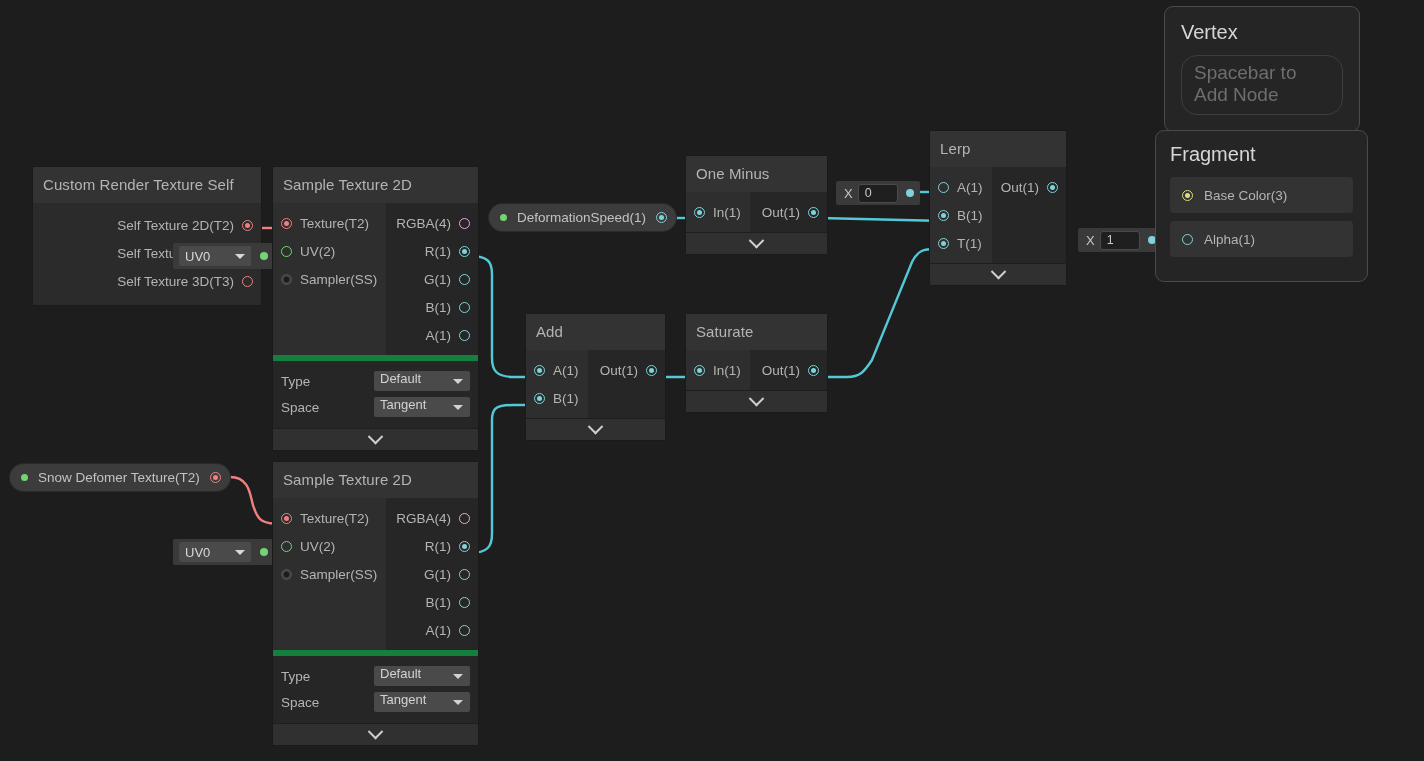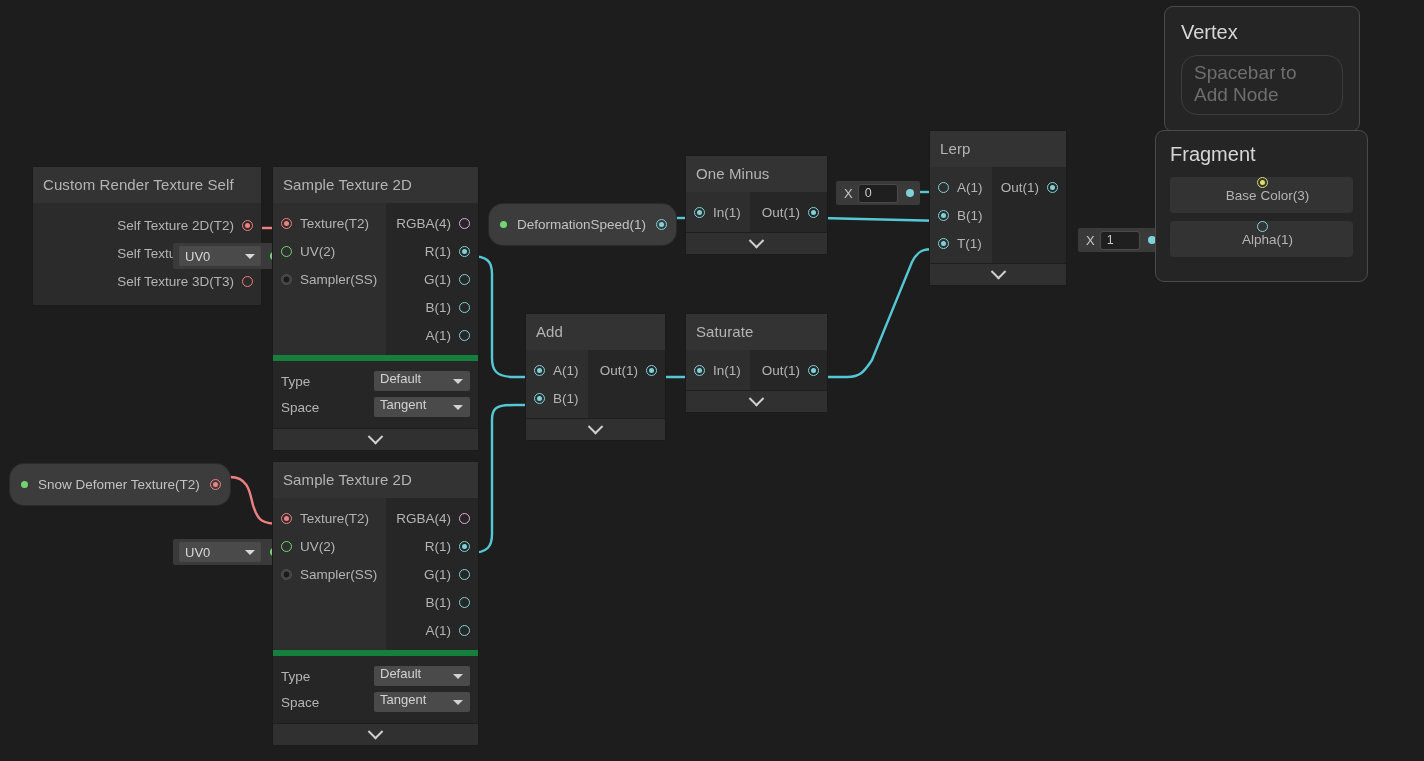--- a/index.html
+++ b/index.html
@@ -119,21 +119,21 @@
   .chev {
     width: 11px; height: 11px;
     border-right: 2px solid #cfcfcf;
     border-bottom: 2px solid #cfcfcf;
     transform: rotate(45deg) translate(-2px,-2px);
   }
 
   
   .pill {
     position: absolute;
-    height: 41px;
+    height: 27px;
     background: #3c3c3c;
     border-radius: 14px;
     display: flex;
     align-items: center;
     padding: 0 9px 0 11px;
     font-size: 13.5px;
     color: #c2c2c2;
     white-space: nowrap;
     box-shadow: 0 0 0 1px #2a2a2a;
   }
@@ -167,21 +167,21 @@
   
   .uvwidget {
     position: absolute;
     height: 26px;
     background: #3a3a3a;
     border-radius: 2px;
     display:flex; align-items:center;
     padding: 0 6px 0 6px;
   }
   .uvwidget .dd {
-    width: 82px; height:20px;
+    width: 72px; height:20px;
     background:#4a4a4a; border-radius:2px;
     color:#d8d8d8; font-size:13px;
     display:flex; align-items:center; padding:2px 6px;
     position:relative;
   }
   .uvwidget .dd .caret {
     position:absolute; right:6px; top:50%; margin-top:-2px;
     width:0;height:0;
     border-left:5px solid transparent;border-right:5px solid transparent;
     border-top:5px solid #d8d8d8;
@@ -211,21 +211,20 @@
   .block {
     background: #333333;
     border-radius: 4px;
     height: 36px;
     display: flex;
     align-items: center;
     padding-left: 12px;
     color: #b4b4b4;
     font-size: 13.5px;
     margin-bottom: 8px;
-    flex-direction: column;
   }
   .block:last-child { margin-bottom: 8px; }
   .block .blk-slot {
     width: 11px; height: 11px; border-radius: 50%;
     border: 1.6px solid #7fd3d8; margin-right: 11px;
     position: relative; flex:0 0 auto;
   }
   .block .blk-slot.y { border-color:#dede6d; }
   .block .blk-slot.filled::after{
     content:""; position:absolute;left:50%;top:50%;

